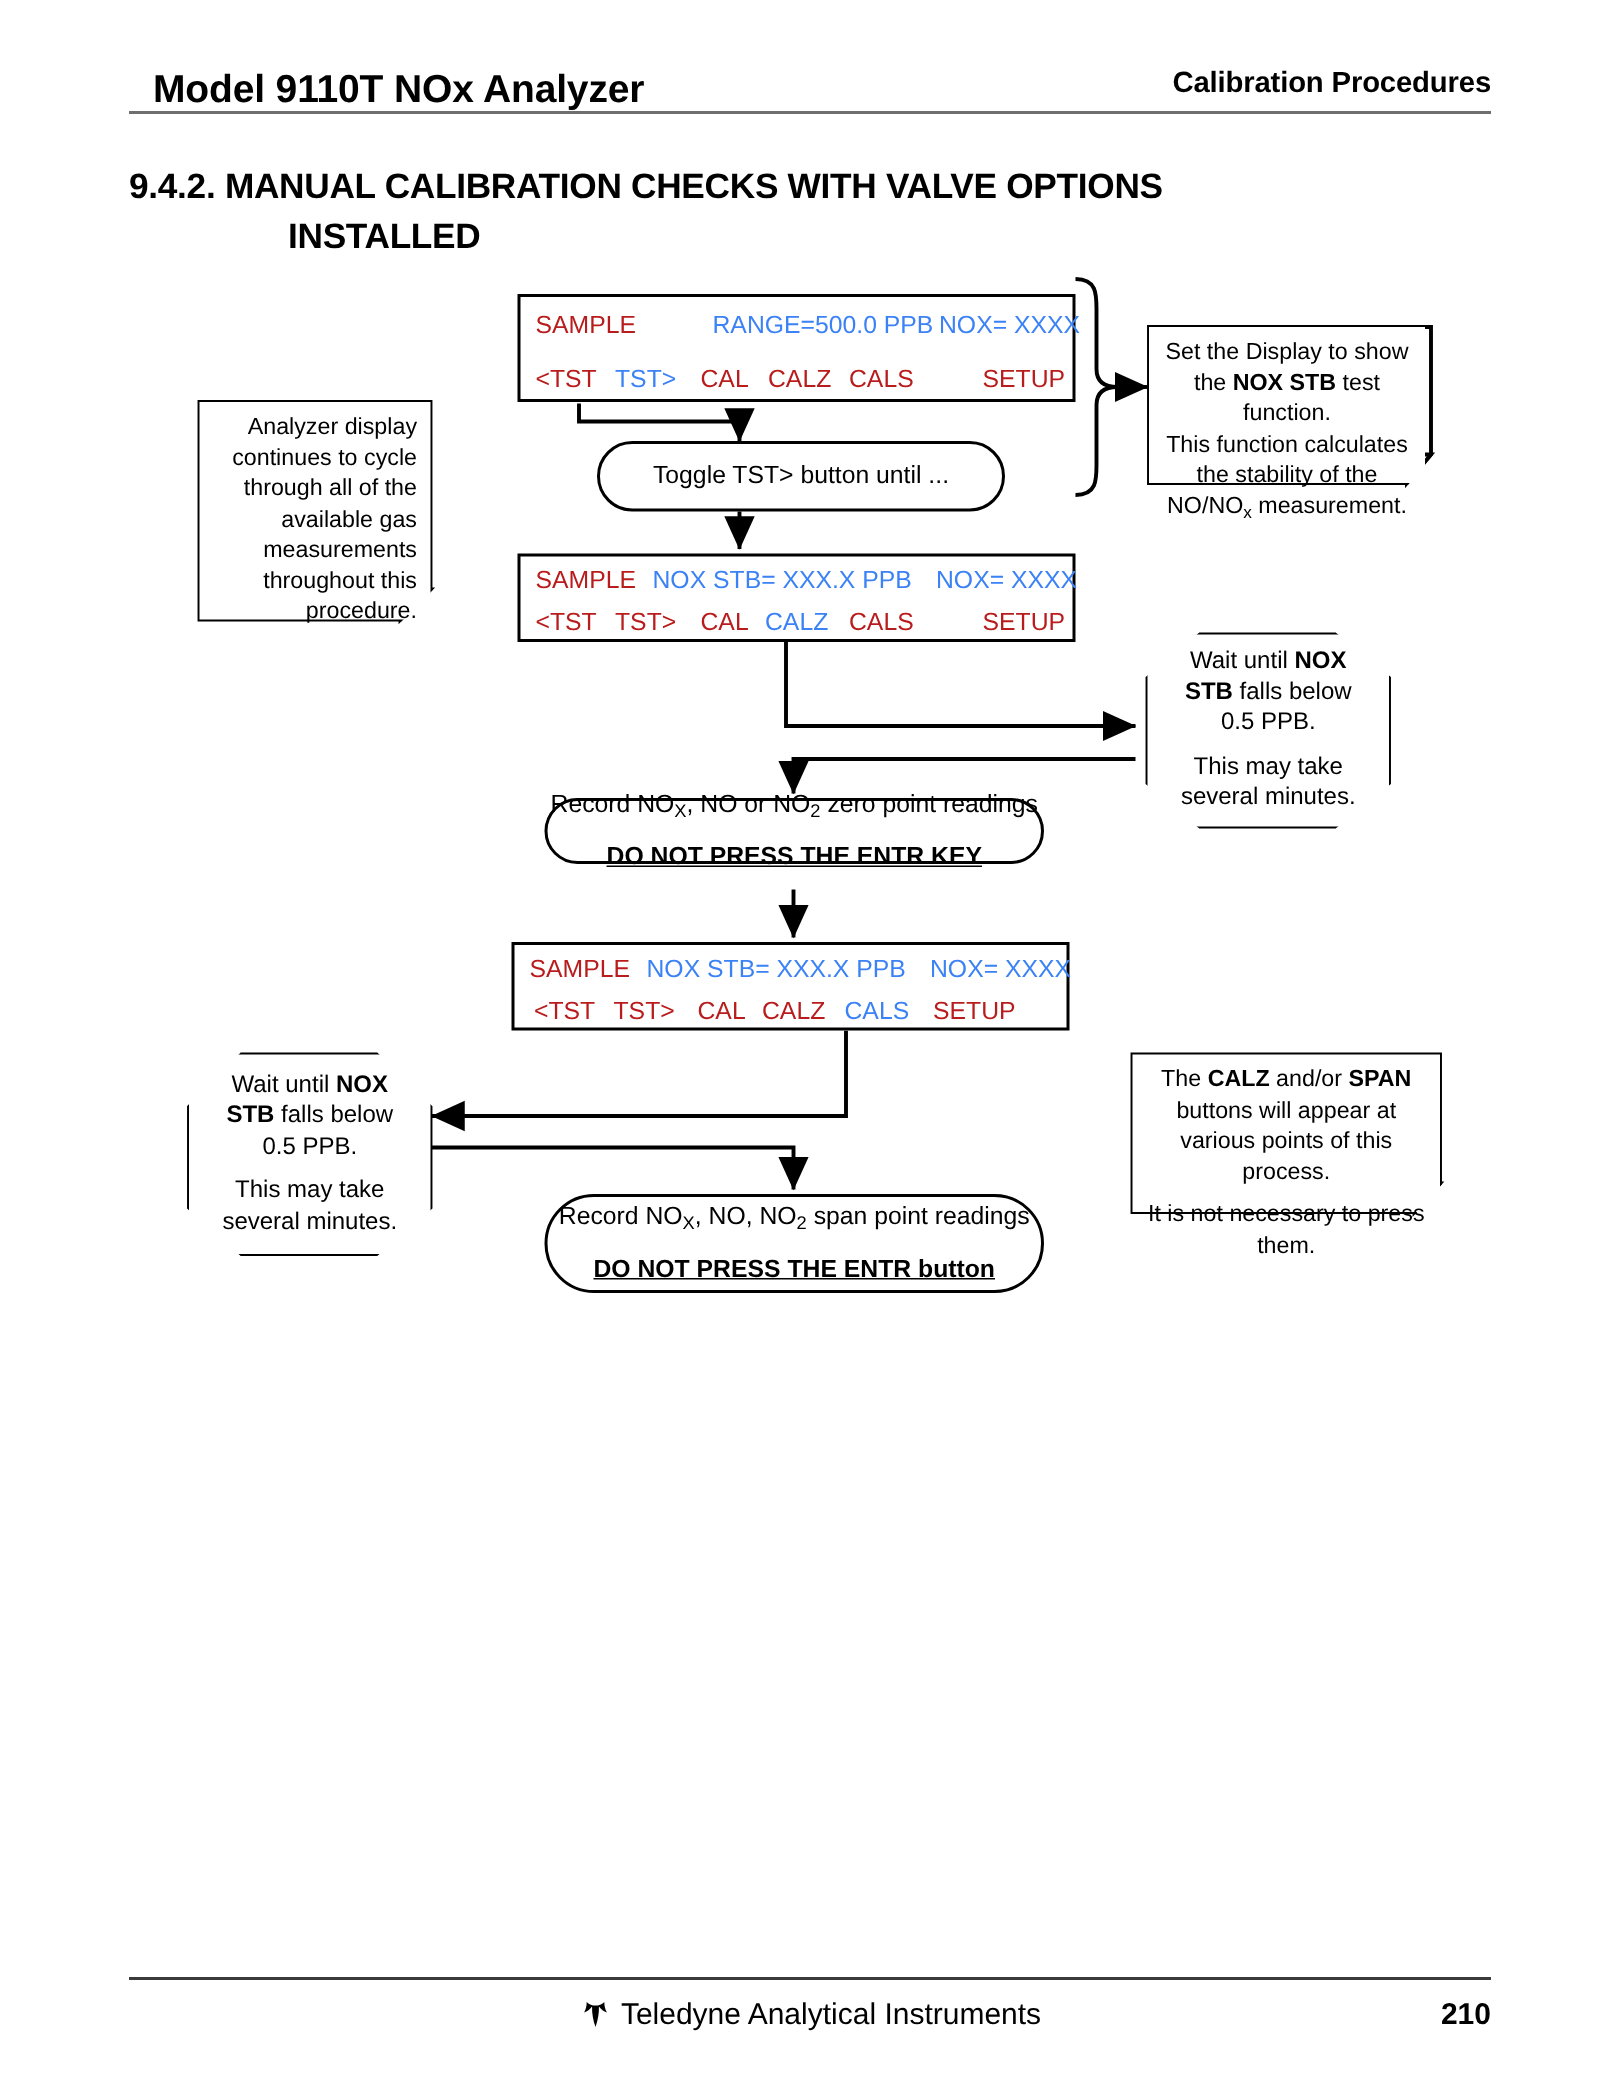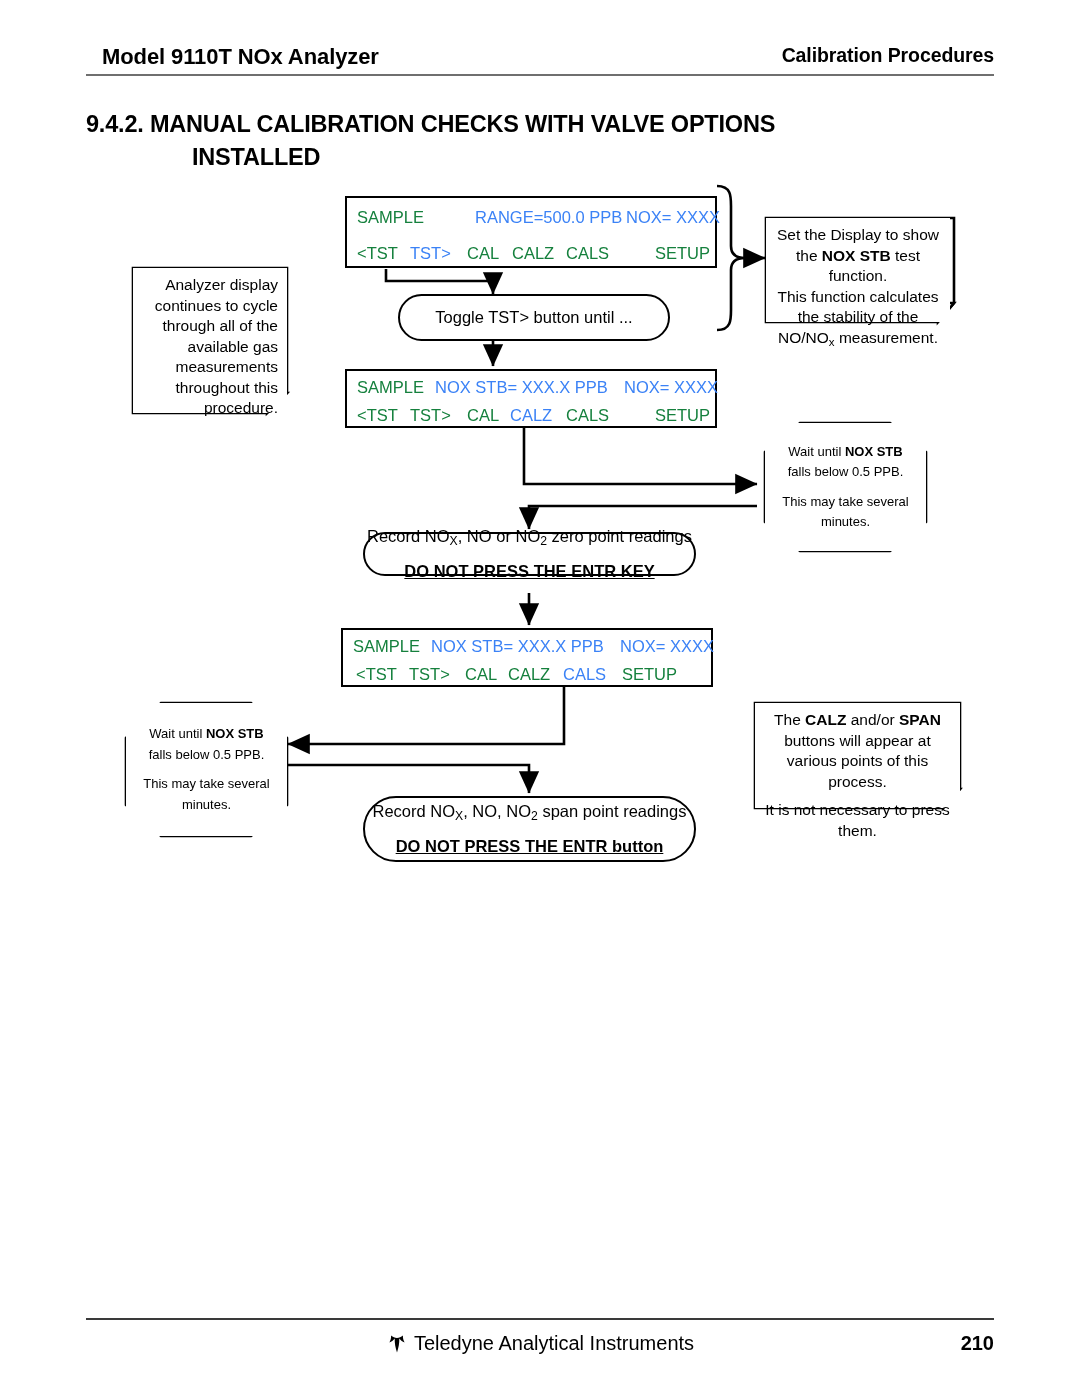--- a/index.html
+++ b/index.html
@@ -25,21 +25,21 @@
     position: absolute;
     left: 86px;
     top: 44px;
     width: 908px;
     height: 38px;
   }
   #header .hdr-left {
     position: absolute;
     left: 16px;
     top: 0;
-    font-size: 22px;
+    font-size: 26px;
     font-weight: bold;
     letter-spacing: -0.1px;
     white-space: nowrap;
   }
   #header .hdr-right {
     position: absolute;
     right: 0;
     top: 0;
     font-size: 19.5px;
     font-weight: bold;
@@ -99,21 +99,21 @@
     height: 26px;
   }
   .panel .prow.r1 { top: 8px; }
   .panel .prow.r2 { top: 44px; }
   .panel .cell {
     position: absolute;
     font-size: 16.5px;
     white-space: nowrap;
     line-height: 22px;
   }
-  .dim   { color: #15803d; }
+  .dim   { color: #b91c1c; }
   .lit   { color: #3b82f6; font-weight: normal; }
 
   
   .rbox {
     position: absolute;
     border: 2.5px solid #000000;
     background: #ffffff;
     box-sizing: border-box;
     display: flex;
     flex-direction: column;
@@ -145,21 +145,21 @@
   }
   .note .note-para { margin: 0; }
   .note .note-para + .note-para { margin-top: 8px; }
 
   
   .octa {
     position: absolute;
     background: #ffffff;
     box-sizing: border-box;
     text-align: center;
-    font-size: 13px;
+    font-size: 16px;
     line-height: 20.5px;
     display: flex;
     flex-direction: column;
     align-items: center;
     justify-content: center;
   }
   .octa .octa-body {
     position: relative;
     z-index: 2;
     width: 100%;

